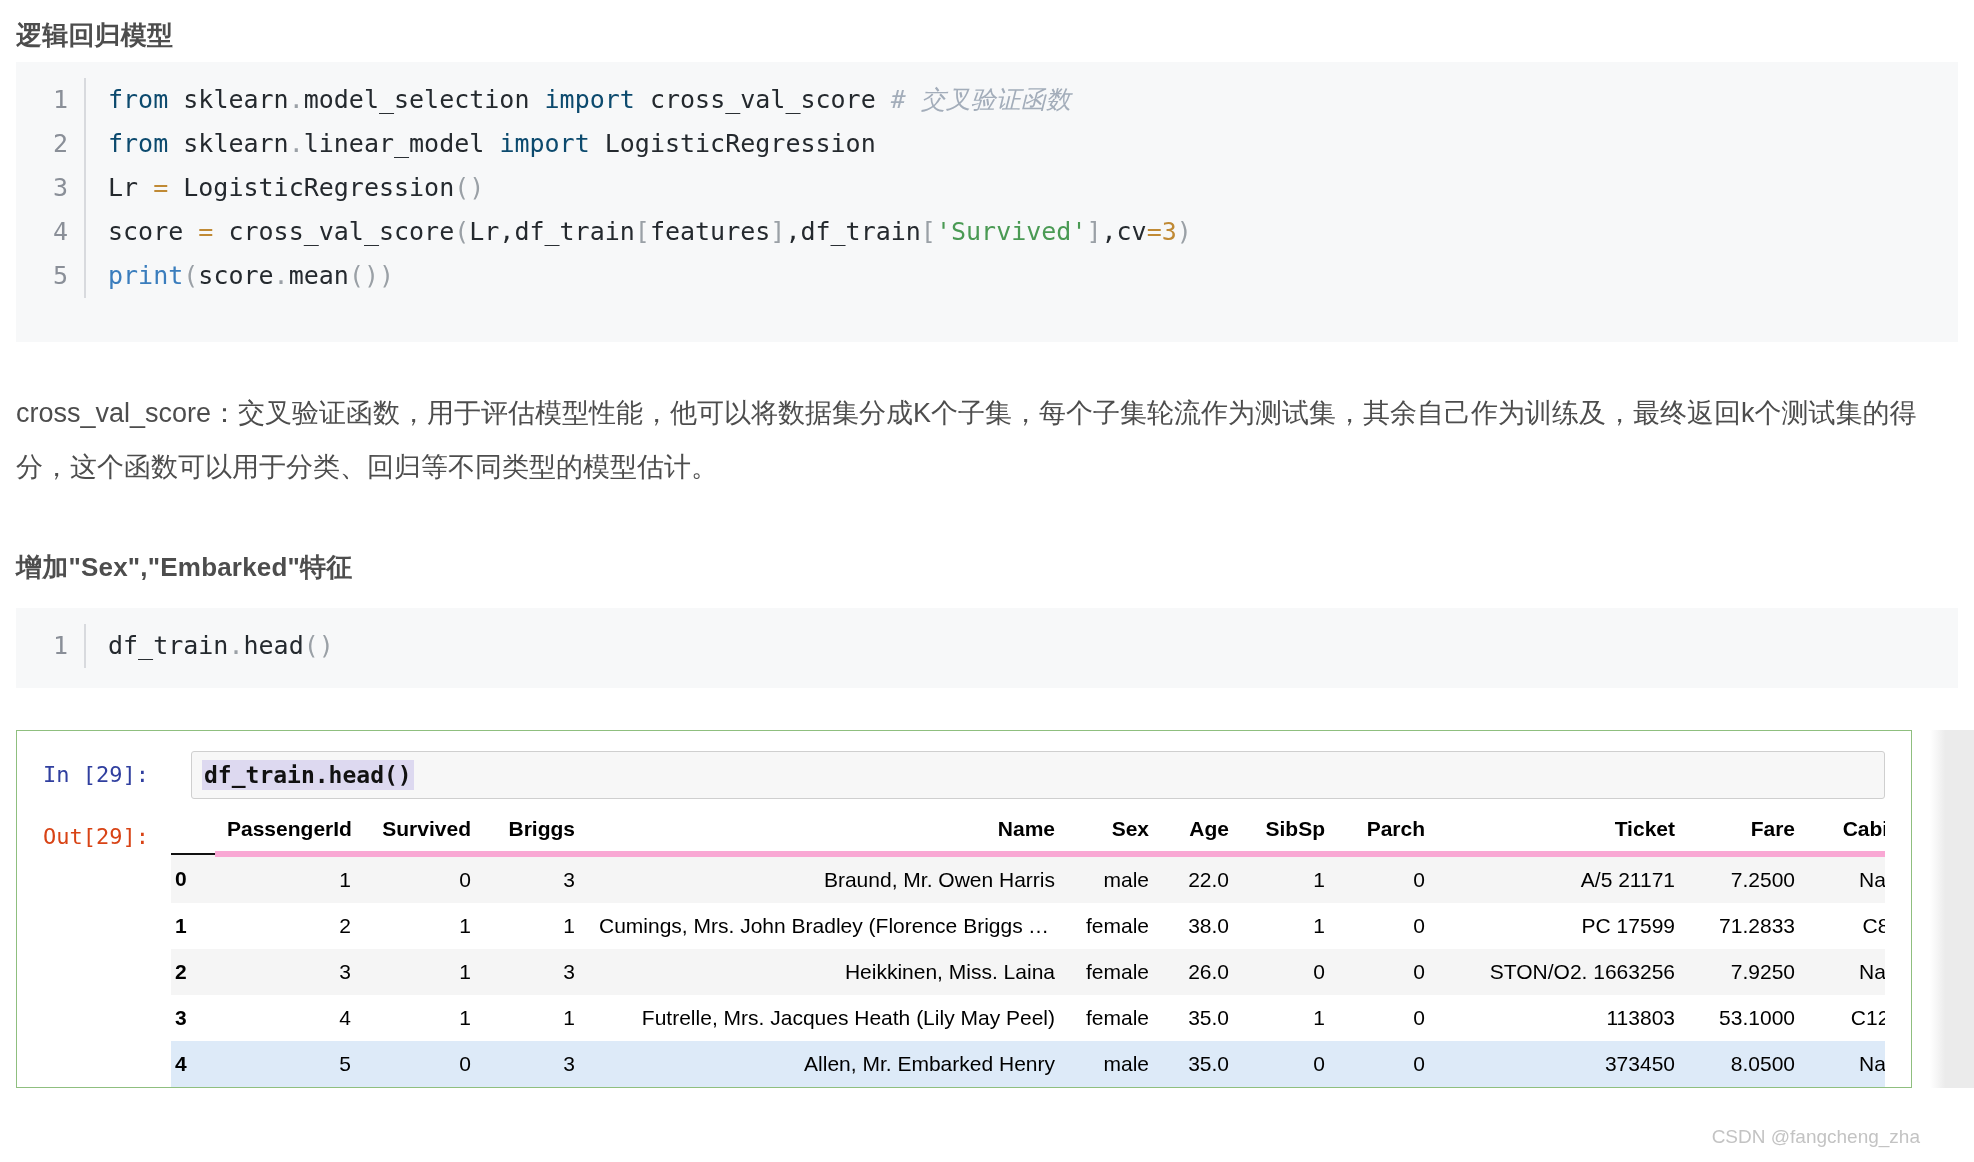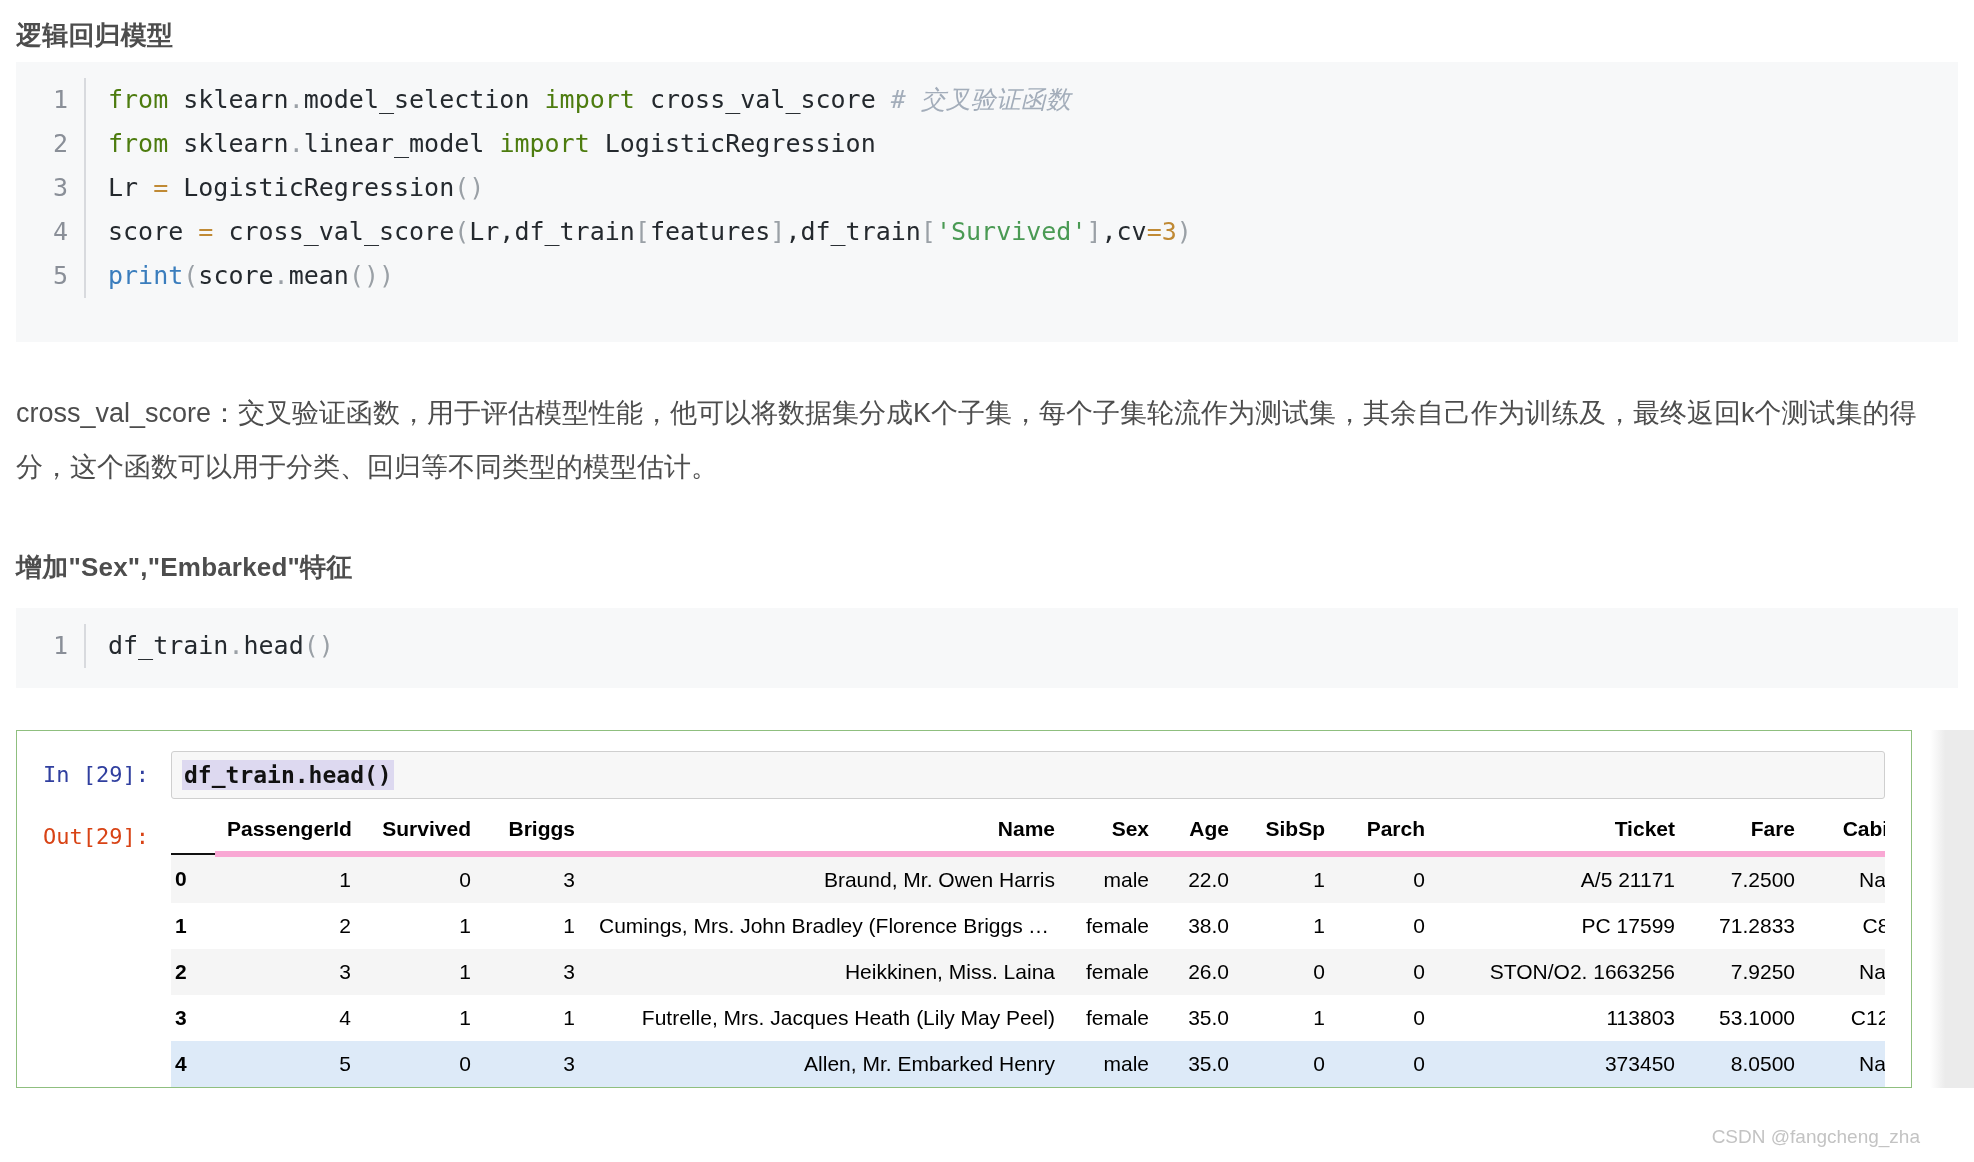--- a/index.html
+++ b/index.html
@@ -64,21 +64,21 @@
     padding-right: 16px;
     box-sizing: border-box;
     user-select: none;
   }
   .code-text {
     border-left: 2px solid #d8dade;
     padding-left: 22px;
     color: #24292e;
     flex: 1;
   }
-  .tok-kw   { color: #4d7c0f; }
+  .tok-kw   { color: #0c4a6e; }
   .tok-fn   { color: #3a7dbd; }
   .tok-str  { color: #4a9a54; }
   .tok-num  { color: #c08a35; }
   .tok-op   { color: #c08a35; }
   .tok-punct{ color: #9aa0a6; }
   .tok-dot  { color: #9aa0a6; }
   .tok-comment { color: #a3adba; font-style: italic; }
   .tok-plain{ color: #24292e; }
 
   
@@ -106,20 +106,21 @@
   }
   .nb-inner {
     padding: 20px 26px 10px 26px;
     box-sizing: border-box;
     position: relative;
     height: 100%;
   }
   .nb-inputrow {
     display: flex;
     align-items: flex-start;
+    gap: 20px;
   }
   .prompt {
     font-family: "DejaVu Sans Mono", "Liberation Mono", monospace;
     font-size: 22px;
     line-height: 34px;
     white-space: pre;
     flex: none;
     width: 128px;
     text-align: left;
     padding-top: 7px;

